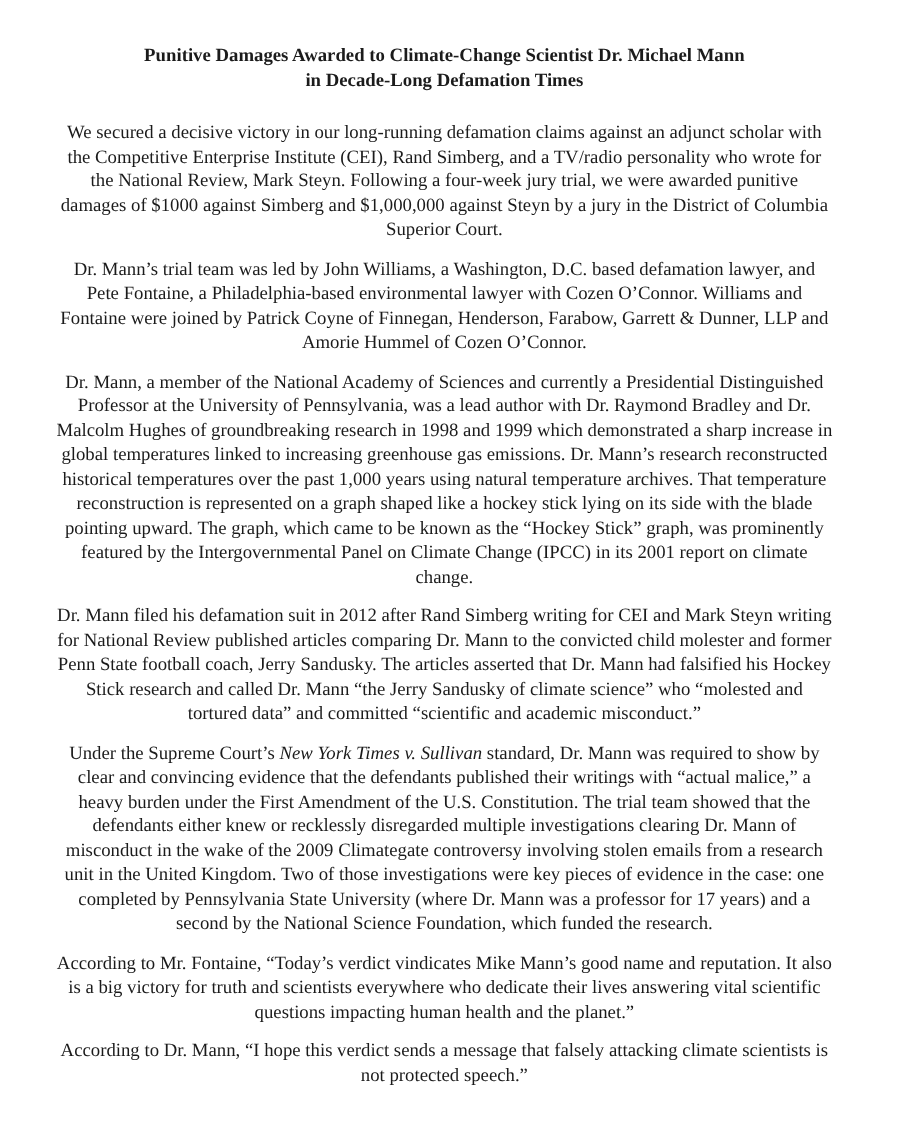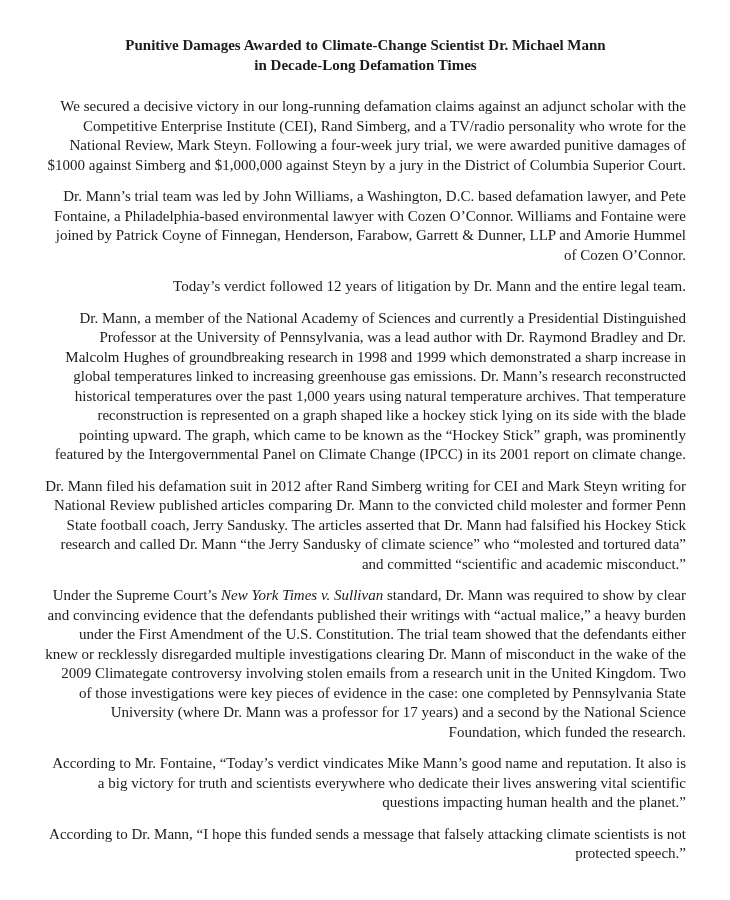--- a/index.html
+++ b/index.html
@@ -6,64 +6,63 @@
     margin: 0;
     padding: 0;
     background: #ffffff;
   }
   .page {
     position: relative;
     width: 730px;
     height: 900px;
     background: #ffffff;
     box-sizing: border-box;
-    padding: 36px 44px 0 45px;
+    padding: 36px 64px 0 45px;
     font-family: "Liberation Serif", "DejaVu Serif", serif;
     font-size: 15px;
     line-height: 19.5px;
     color: #1b1b1b;
     overflow: hidden;
     text-rendering: optimizeLegibility;
   }
   .doc-title {
     font-size: 15px;
     font-weight: bold;
     text-align: center;
     margin: 0 0 22px 0;
     line-height: 19.5px;
   }
   .title-line {
     display: block;
   }
   .para {
     margin: 0 0 12px 0;
-    text-align: right;
+    text-align: center;
   }
   .case-citation {
   }
 </style>
 </head>
 <body>
 
 <div class="page">
 
   <h1 class="doc-title">
     <span class="title-line">Punitive Damages Awarded to Climate-Change Scientist Dr. Michael Mann</span>
     <span class="title-line">in Decade-Long Defamation Times</span>
   </h1>
 
   <p class="para">We secured a decisive victory in our long-running defamation claims against an adjunct scholar with the Competitive Enterprise Institute (CEI), Rand Simberg, and a TV/radio personality who wrote for the National Review, Mark Steyn. Following a four-week jury trial, we were awarded punitive damages of $1000 against Simberg and $1,000,000 against Steyn by a jury in the District of Columbia Superior Court.</p>
 
   <p class="para">Dr. Mann’s trial team was led by John Williams, a Washington, D.C. based defamation lawyer, and Pete Fontaine, a Philadelphia-based environmental lawyer with Cozen O’Connor. Williams and Fontaine were joined by Patrick Coyne of Finnegan, Henderson, Farabow, Garrett &amp; Dunner, LLP and Amorie Hummel of Cozen O’Connor.</p>
 
-  <p class="para">Today’s verdict followed 12 years of litigation by Dr. Mann and the entire legal team.</p>
 
   <p class="para">Dr. Mann, a member of the National Academy of Sciences and currently a Presidential Distinguished Professor at the University of Pennsylvania, was a lead author with Dr. Raymond Bradley and Dr. Malcolm Hughes of groundbreaking research in 1998 and 1999 which demonstrated a sharp increase in global temperatures linked to increasing greenhouse gas emissions. Dr. Mann’s research reconstructed historical temperatures over the past 1,000 years using natural temperature archives. That temperature reconstruction is represented on a graph shaped like a hockey stick lying on its side with the blade pointing upward. The graph, which came to be known as the “Hockey Stick” graph, was prominently featured by the Intergovernmental Panel on Climate Change (IPCC) in its 2001 report on climate change.</p>
 
   <p class="para">Dr. Mann filed his defamation suit in 2012 after Rand Simberg writing for CEI and Mark Steyn writing for National Review published articles comparing Dr. Mann to the convicted child molester and former Penn State football coach, Jerry Sandusky. The articles asserted that Dr. Mann had falsified his Hockey Stick research and called Dr. Mann “the Jerry Sandusky of climate science” who “molested and tortured data” and committed “scientific and academic misconduct.”</p>
 
   <p class="para"><span>Under the Supreme Court’s </span><em class="case-citation">New York Times v. Sullivan</em><span> standard, Dr. Mann was required to show by clear and convincing evidence that the defendants published their writings with “actual malice,” a heavy burden under the First Amendment of the U.S. Constitution. The trial team showed that the defendants either knew or recklessly disregarded multiple investigations clearing Dr. Mann of misconduct in the wake of the 2009 Climategate controversy involving stolen emails from a research unit in the United Kingdom. Two of those investigations were key pieces of evidence in the case: one completed by Pennsylvania State University (where Dr. Mann was a professor for 17 years) and a second by the National Science Foundation, which funded the research.</span></p>
 
   <p class="para">According to Mr. Fontaine, “Today’s verdict vindicates Mike Mann’s good name and reputation. It also is a big victory for truth and scientists everywhere who dedicate their lives answering vital scientific questions impacting human health and the planet.”</p>
 
-  <p class="para">According to Dr. Mann, “I hope this funded sends a message that falsely attacking climate scientists is not protected speech.”</p>
+  <p class="para">According to Dr. Mann, “I hope this verdict sends a message that falsely attacking climate scientists is not protected speech.”</p>
 
 </div>
 
 </body></html>

